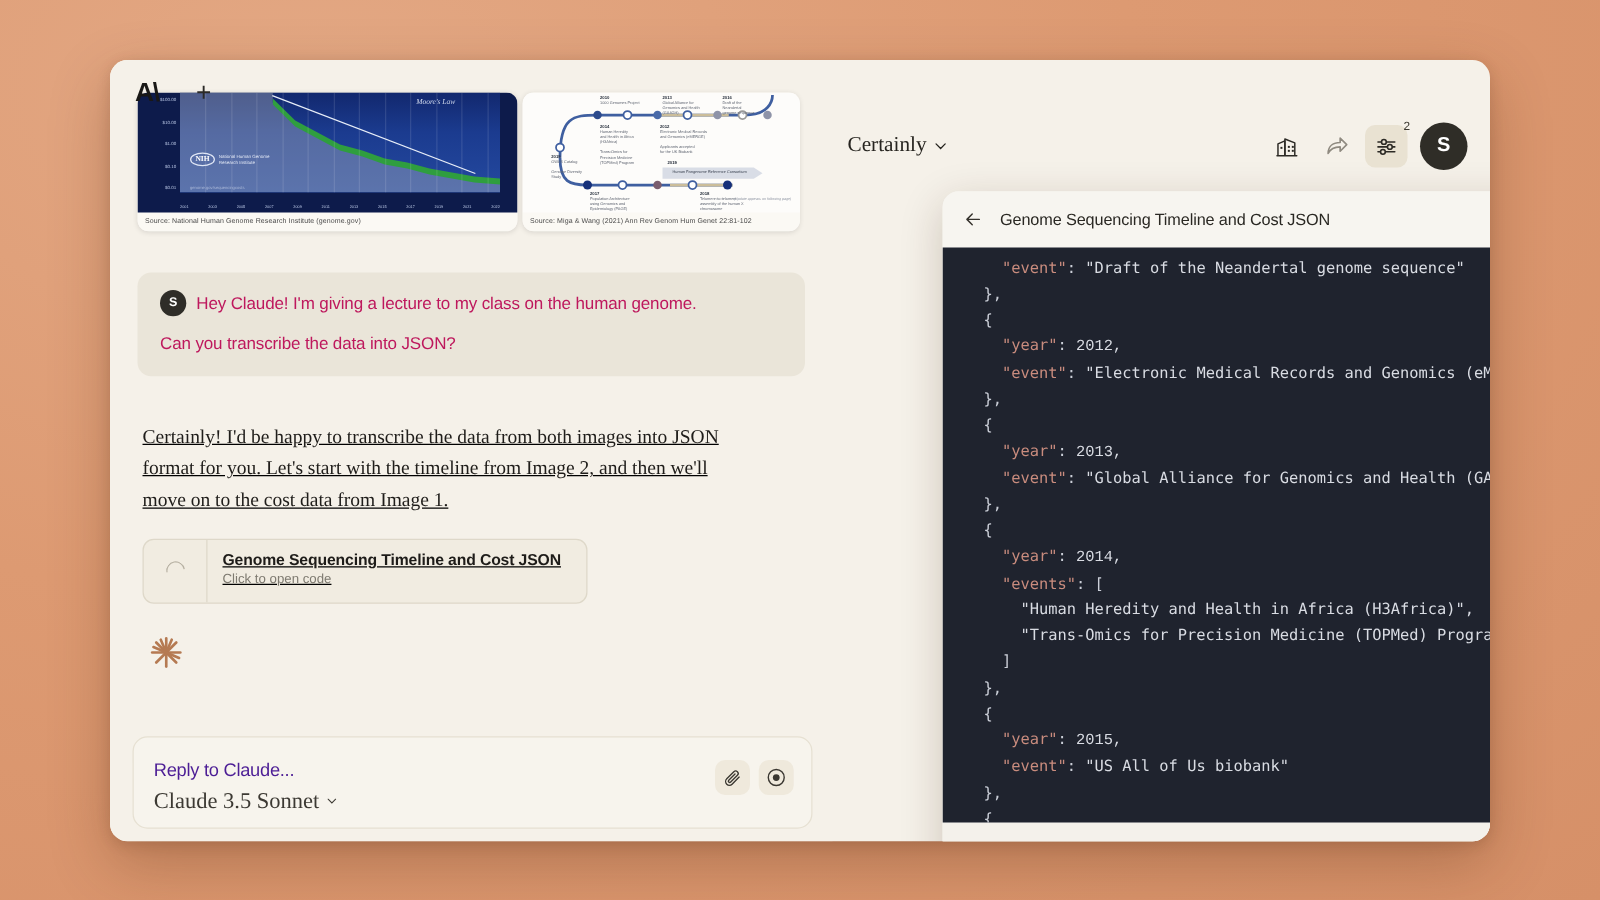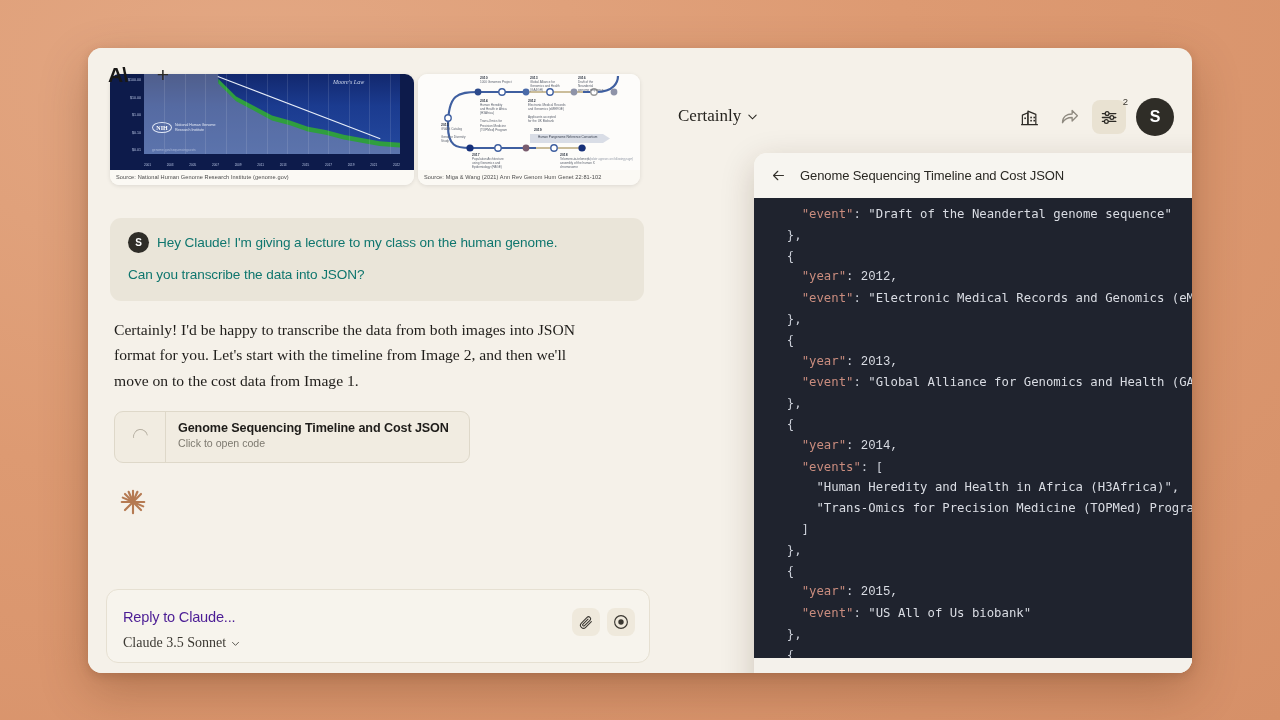--- a/index.html
+++ b/index.html
@@ -153,29 +153,29 @@
     margin-left: 0;
   }
   #user-avatar {
     position: absolute; left: 18px; top: 14px;
     width: 21px; height: 21px; border-radius: 50%;
     background: #2f2d28; color: #fff;
     font-size: 10px; font-weight: 700;
     display: flex; align-items: center; justify-content: center;
   }
   #user-msg p {
-    font-size: 13.6px; color: #0f766e; line-height: 1.55;
+    font-size: 13.6px; color: #be185d; line-height: 1.55;
     margin-bottom: 11px; letter-spacing: -.1px;
   }
   #user-msg p:first-of-type { padding-left: 29px; }
   #user-msg p:last-child { margin-bottom: 0; }
 
   
   #assistant-msg {
-    margin-top: 16px; padding: 0 4px;
+    margin-top: 36px; padding: 0 4px; text-decoration: underline;
   }
   #assistant-text {
     font-family: "Liberation Serif", serif;
     font-size: 15.6px; line-height: 1.62; color: #1f1d1a;
     width: 470px;
   }
   #artifact-card {
     margin-top: 18px;
     width: 356px; height: 52px;
     display: flex; align-items: stretch;
@@ -211,21 +211,21 @@
     border-radius: 12px;
   }
   #composer-placeholder {
     position: absolute; left: 16px; top: 19px;
     font-size: 14.6px; color: #4c1d95; letter-spacing: -.2px;
   }
   #model-picker {
     position: absolute; left: 16px; bottom: 11px;
     display: flex; align-items: center; gap: 5px;
     font-family: "Liberation Serif", serif;
-    font-size: 14px; color: #3c3933; cursor: pointer;
+    font-size: 18px; color: #3c3933; cursor: pointer;
   }
   .composer-btn {
     position: absolute; top: 18px;
     width: 28px; height: 28px; border-radius: 8px;
     background: #efe9dc;
     display: flex; align-items: center; justify-content: center;
     cursor: pointer; color: #3a3731;
   }
   #attach-btn { right: 49px; }
   #voice-btn  { right: 14px; }

